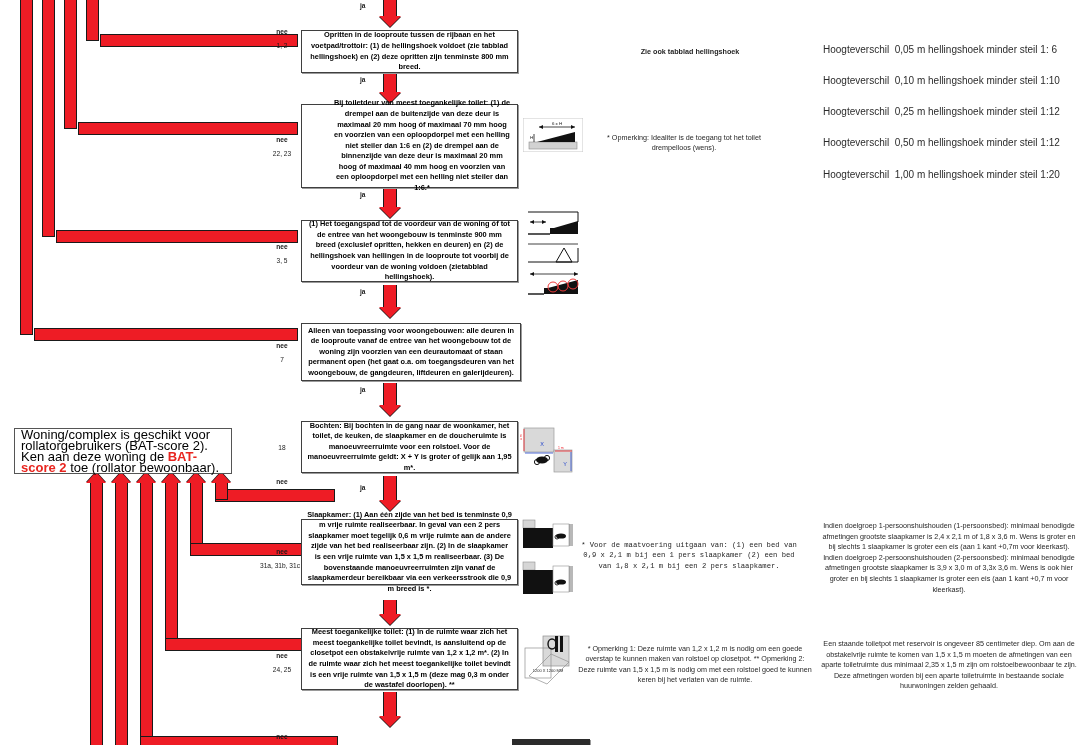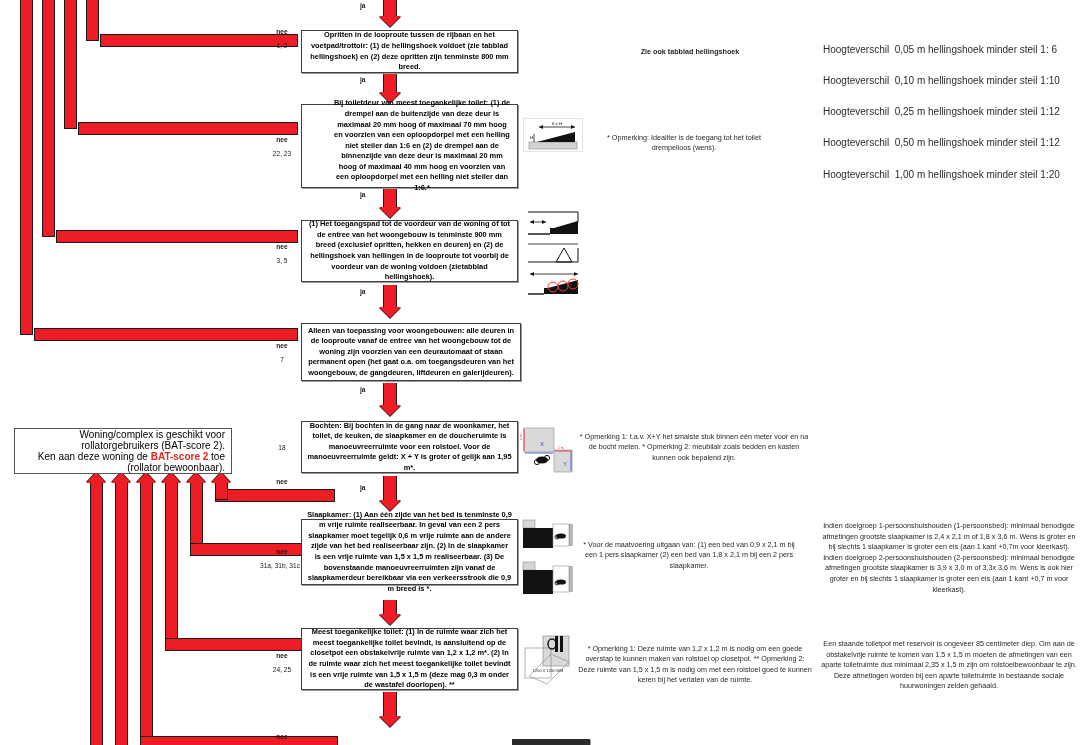--- a/index.html
+++ b/index.html
@@ -30,23 +30,23 @@
     box-shadow:1px 1px 0 #9a9a9a;
   }
   .box span{display:block;width:100%;}
 
   
   .termbox{
     position:absolute;
     box-sizing:border-box;
     border:1px solid #555;
     background:#fff;
-    font-size:10px;
+    font-size:13px;
     line-height:11px;
-    text-align:right;
+    text-align:left;
     display:flex;align-items:center;justify-content:center;
     padding:4px 6px;
   }
   .bat{color:#e8251f;font-weight:bold;}
 
   
   .note{
     position:absolute;
     font-size:7.2px;
     line-height:10.4px;
@@ -264,21 +264,20 @@
     <div class="stem" style="height:24px;"></div>
     <div class="head" style="top:22px;"></div>
   </div>
   <div class="ja" style="left:360px;top:386px;">ja</div>
 
   <div class="box" style="left:301px;top:421px;width:217px;height:52px;">
     <span>Bochten: Bij bochten in de gang naar de woonkamer, het toilet, de keuken, de slaapkamer en de doucheruimte is manoeuvreerruimte voor een rolstoel. Voor de manoeuvreerruimte geldt: X + Y is groter of gelijk aan 1,95 m*.</span>
   </div>
   <div class="neenum" style="left:259px;top:443px;">18</div>
   <div class="nee" style="left:262px;top:478px;">nee</div>
-  <div class="note" style="left:578px;top:432px;width:232px;">* Opmerking 1: t.a.v. X+Y het smalste stuk binnen één meter voor en na de bocht meten. * Opmerking 2: meubilair zoals bedden en kasten kunnen ook bepalend zijn.</div>
 
   <div class="thumb" style="left:520px;top:424px;">
     <svg width="56" height="50" viewBox="0 0 56 50">
       <rect x="0" y="0" width="56" height="50" fill="#ffffff"></rect>
       <rect x="4" y="4" width="30" height="24" fill="#d9d9d9" stroke="#9a9a9a" stroke-width="0.7"></rect>
       <rect x="34" y="26" width="18" height="22" fill="#d9d9d9" stroke="#9a9a9a" stroke-width="0.7"></rect>
       <line x1="4" y1="5" x2="4" y2="27" stroke="#ee1c25" stroke-width="0.8"></line>
       <line x1="5" y1="29" x2="33" y2="29" stroke="#2244cc" stroke-width="0.8"></line>
       <line x1="35" y1="27" x2="52" y2="27" stroke="#ee1c25" stroke-width="0.8"></line>
       <line x1="51" y1="28" x2="51" y2="47" stroke="#2244cc" stroke-width="0.8"></line>
@@ -298,21 +297,21 @@
     <div class="stem" style="height:26px;"></div>
     <div class="head" style="top:24px;"></div>
   </div>
   <div class="ja" style="left:360px;top:484px;">ja</div>
 
   <div class="box" style="left:301px;top:519px;width:217px;height:66px;">
     <span>Slaapkamer: (1) Aan één zijde van het bed is tenminste 0,9 m vrije ruimte realiseerbaar. In geval van een 2 pers slaapkamer moet tegelijk 0,6 m vrije ruimte aan de andere zijde van het bed realiseerbaar zijn. (2) In de slaapkamer is een vrije ruimte van 1,5 x 1,5 m realiseerbaar. (3) De bovenstaande manoeuvreerruimten zijn vanaf de slaapkamerdeur bereikbaar via een verkeersstrook die 0,9 m breed is *.</span>
   </div>
   <div class="nee" style="left:262px;top:548px;">nee</div>
   <div class="neenum" style="left:257px;top:561px;">31a, 31b, 31c</div>
-  <div class="note" style="left:578px;top:540px;width:222px;">* Voor de maatvoering uitgaan van: (1) een bed van 0,9 x 2,1 m bij een 1 pers slaapkamer (2) een bed van 1,8 x 2,1 m bij een 2 pers slaapkamer.</div>
+  <div class="note" style="left:578px;top:540px;width:222px;font-family:Liberation Mono, monospace;">* Voor de maatvoering uitgaan van: (1) een bed van 0,9 x 2,1 m bij een 1 pers slaapkamer (2) een bed van 1,8 x 2,1 m bij een 2 pers slaapkamer.</div>
   <div class="note right" style="left:818px;top:521px;width:262px;">Indien doelgroep 1-persoonshuishouden (1-persoonsbed): minimaal benodigde afmetingen grootste slaapkamer is 2,4 x 2,1 m of 1,8 x 3,6 m. Wens is groter en bij slechts 1 slaapkamer is groter een eis (aan 1 kant +0,7m voor kleerkast). Indien doelgroep 2-persoonshuishouden (2-persoonsbed): minimaal benodigde afmetingen grootste slaapkamer is 3,9 x 3,0 m of 3,3x 3,6 m. Wens is ook hier groter en bij slechts 1 slaapkamer is groter een eis (aan 1 kant +0,7 m voor kleerkast).</div>
 
   <div class="thumb" style="left:521px;top:518px;">
     <svg width="54" height="84" viewBox="0 0 54 84">
       <rect x="0" y="0" width="54" height="84" fill="#ffffff"></rect>
 
       <rect x="2" y="2" width="12" height="8" fill="#d6d6d6" stroke="#8f8f8f" stroke-width="0.6"></rect>
       <rect x="2" y="10" width="30" height="20" fill="#111"></rect>
       <rect x="32" y="6" width="16" height="22" fill="none" stroke="#8f8f8f" stroke-width="0.6"></rect>
       <g fill="#111">

